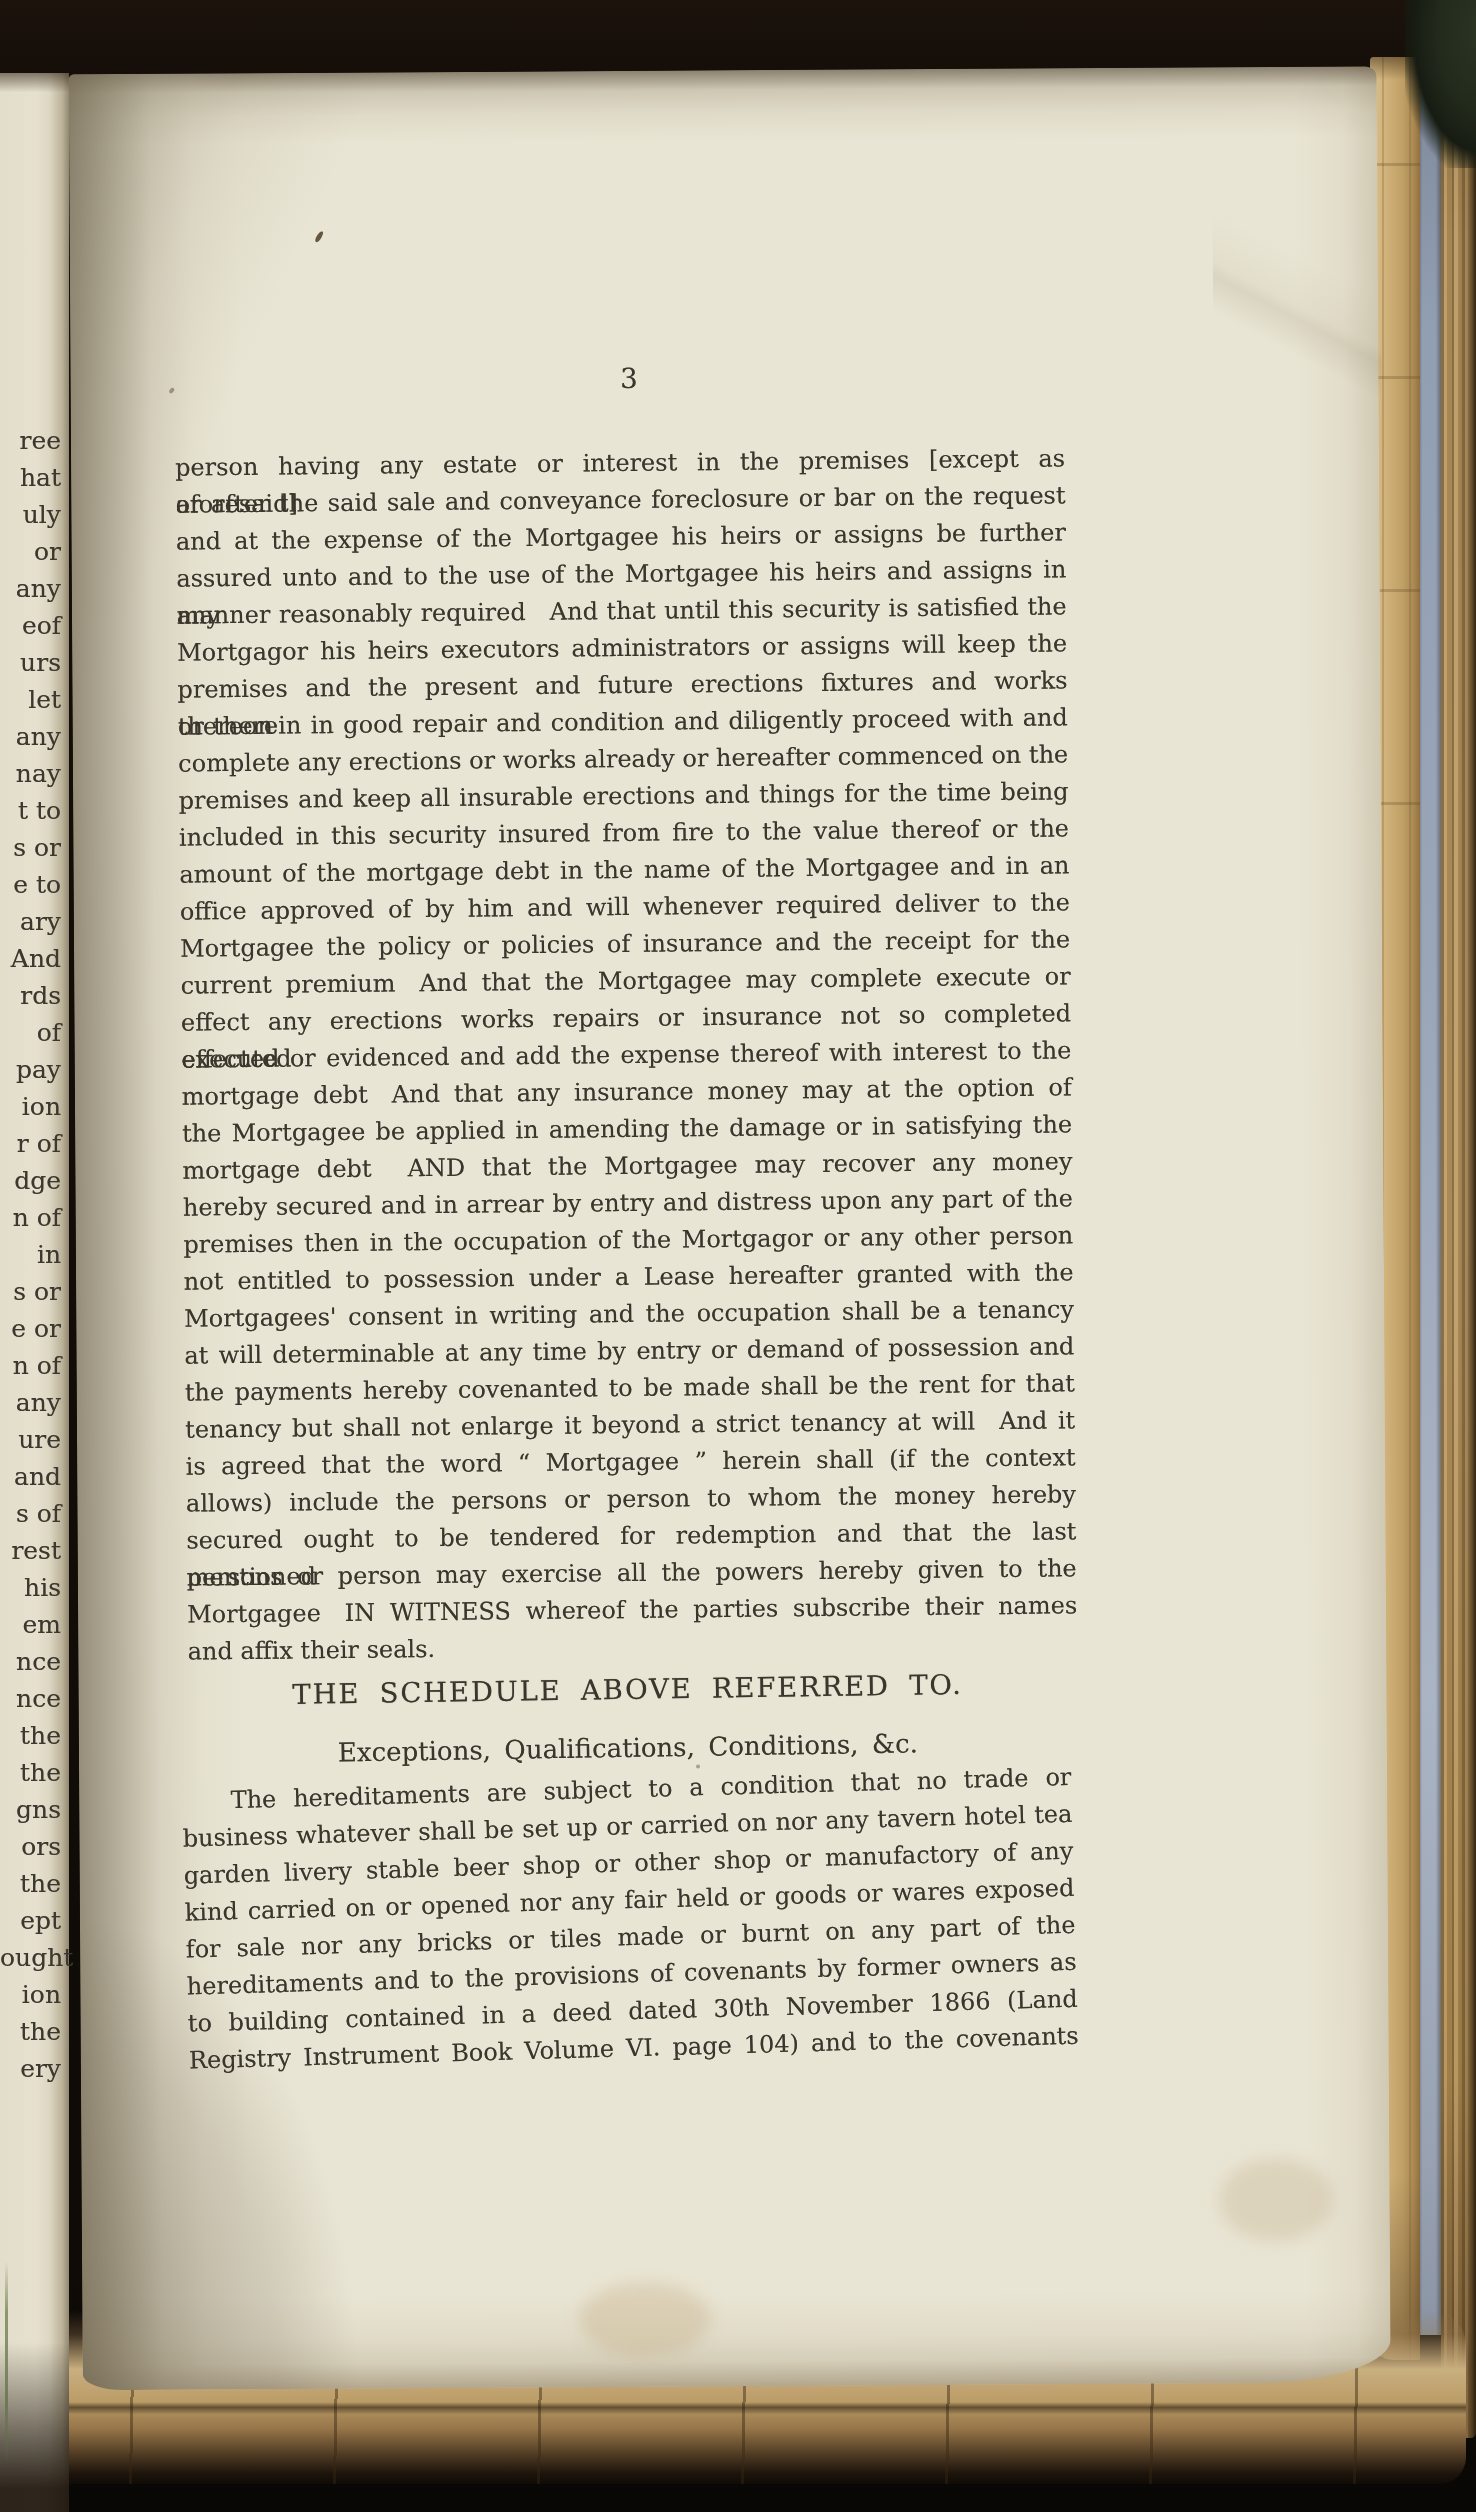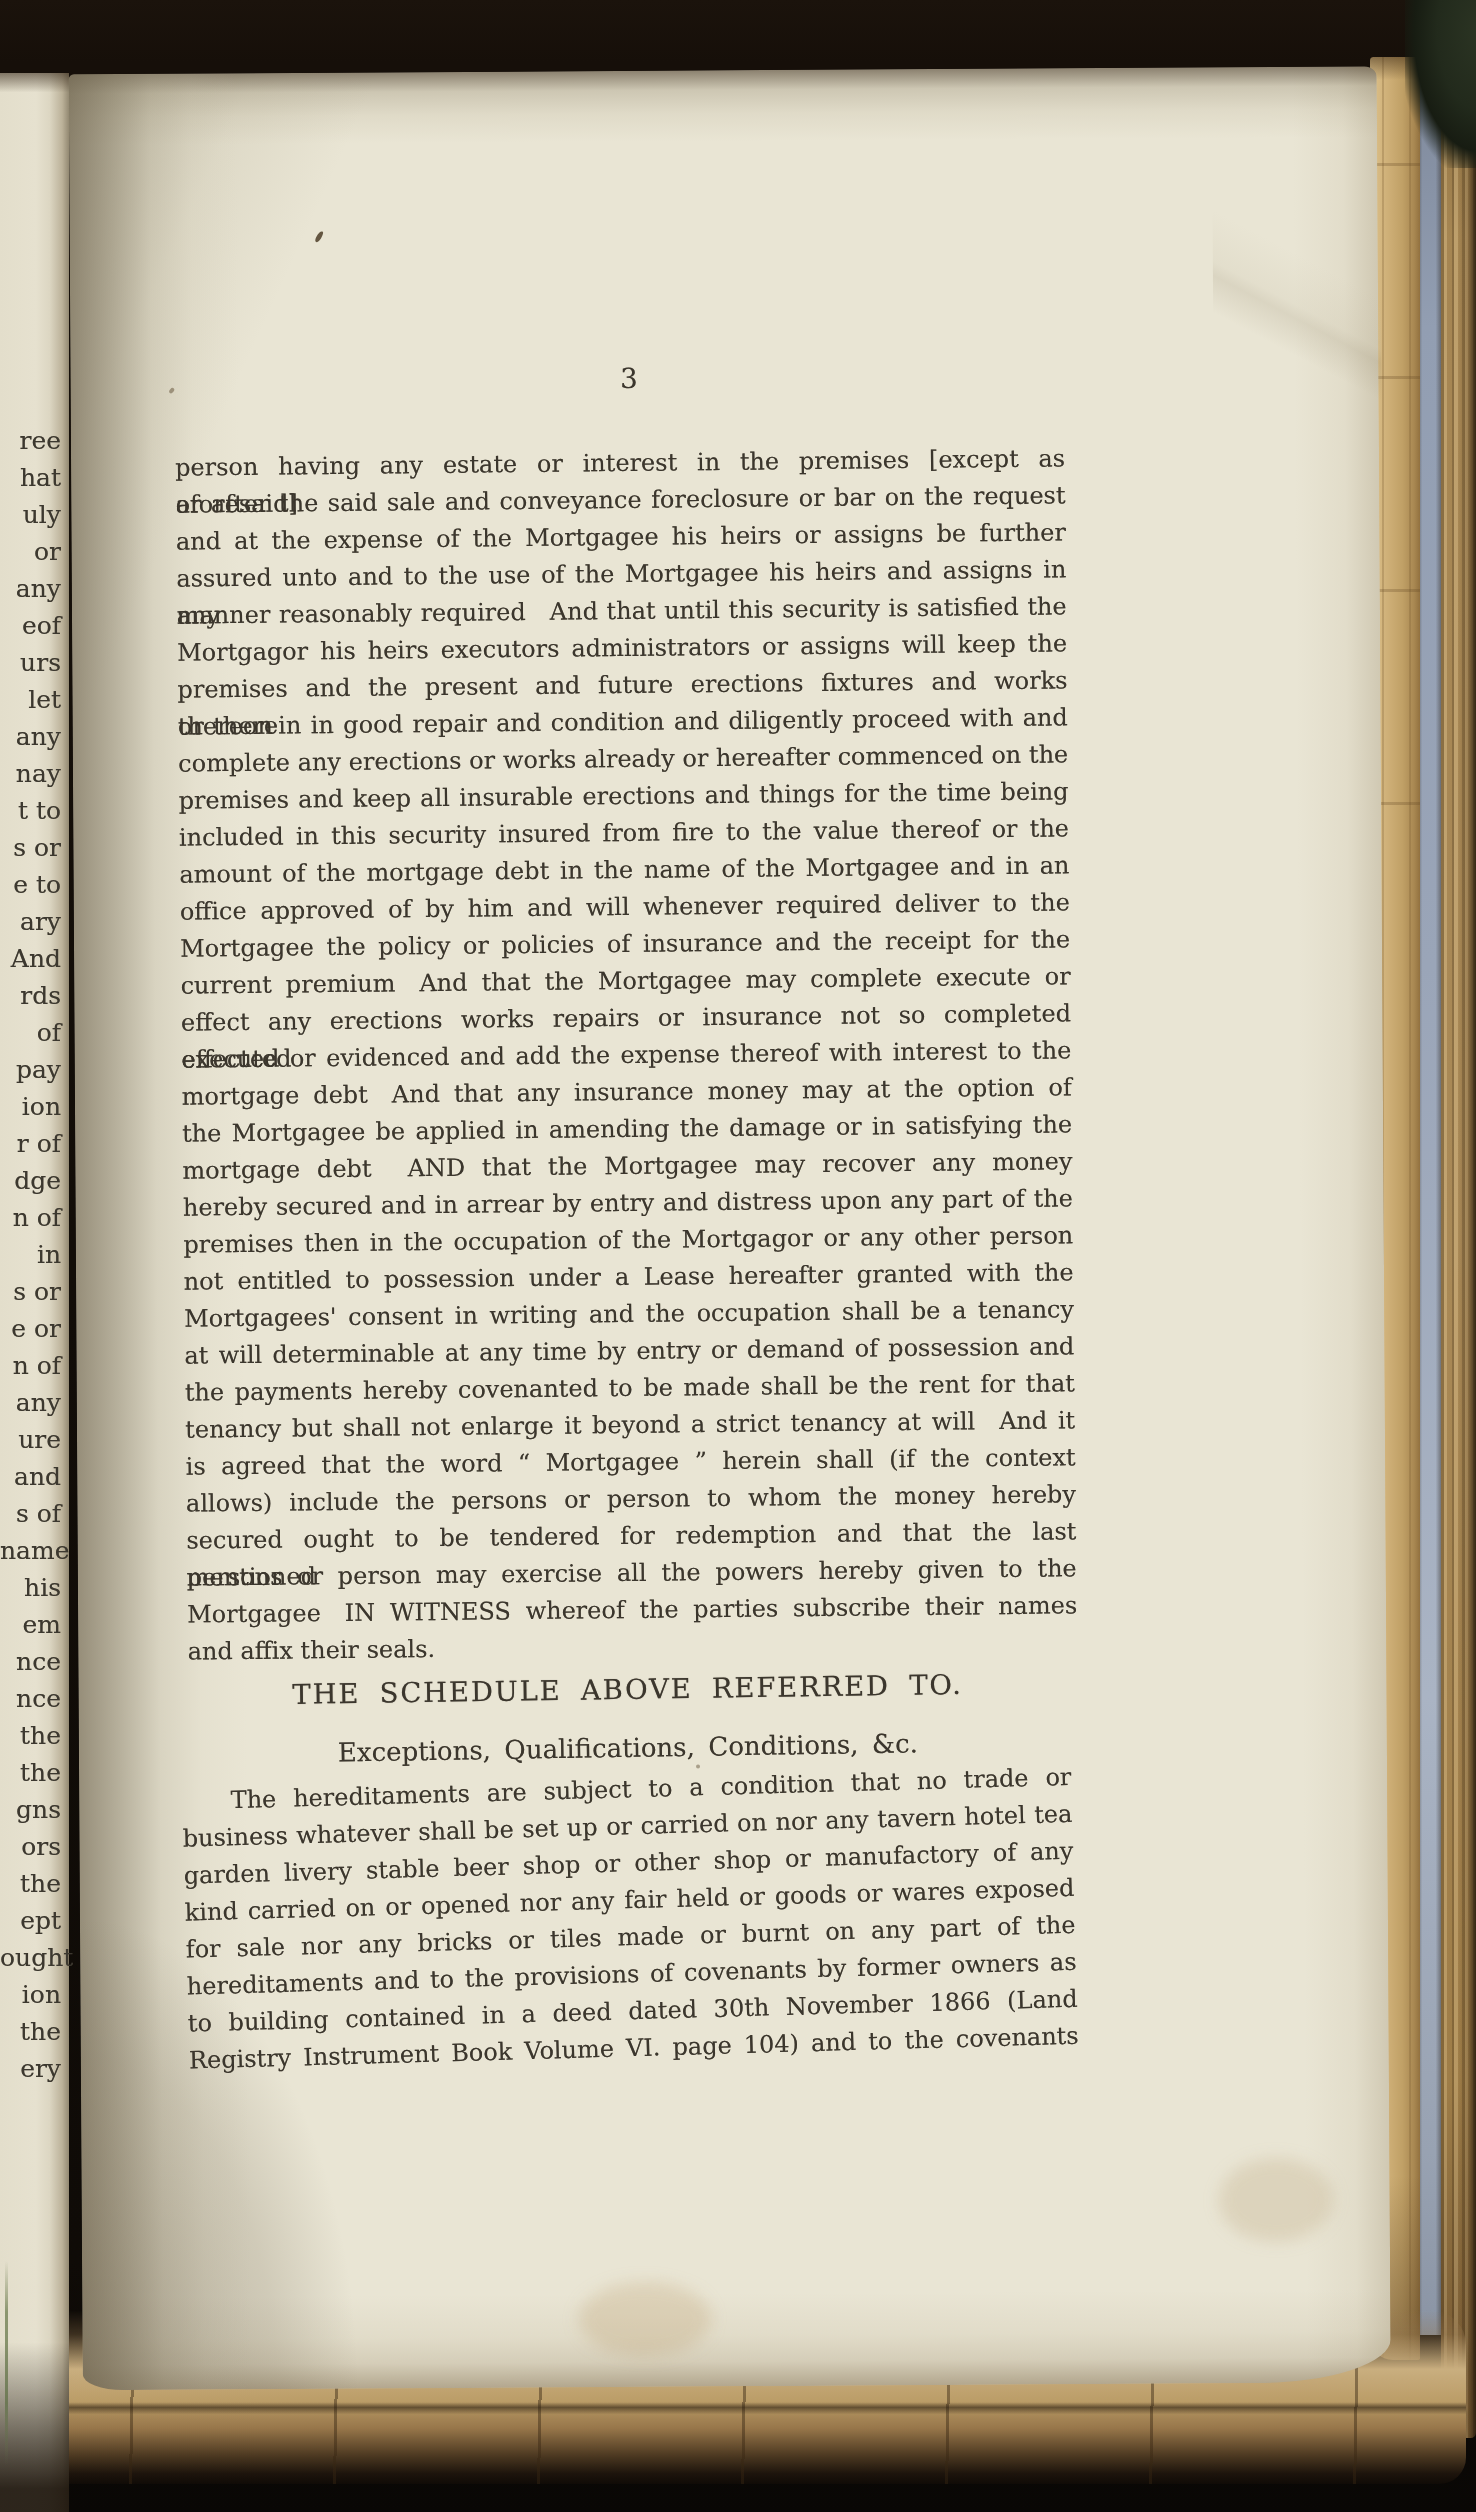--- a/index.html
+++ b/index.html
@@ -193,21 +193,21 @@
         <div class="frag-line">dge</div>
         <div class="frag-line">n of</div>
         <div class="frag-line">in</div>
         <div class="frag-line">s or</div>
         <div class="frag-line">e or</div>
         <div class="frag-line">n of</div>
         <div class="frag-line">any</div>
         <div class="frag-line">ure</div>
         <div class="frag-line">and</div>
         <div class="frag-line">s of</div>
-        <div class="frag-line">name</div>
+        <div class="frag-line">rest</div>
         <div class="frag-line">his</div>
         <div class="frag-line">em</div>
         <div class="frag-line">nce</div>
         <div class="frag-line">nce</div>
         <div class="frag-line">the</div>
         <div class="frag-line">the</div>
         <div class="frag-line">gns</div>
         <div class="frag-line">ors</div>
         <div class="frag-line">the</div>
         <div class="frag-line">ept</div>

